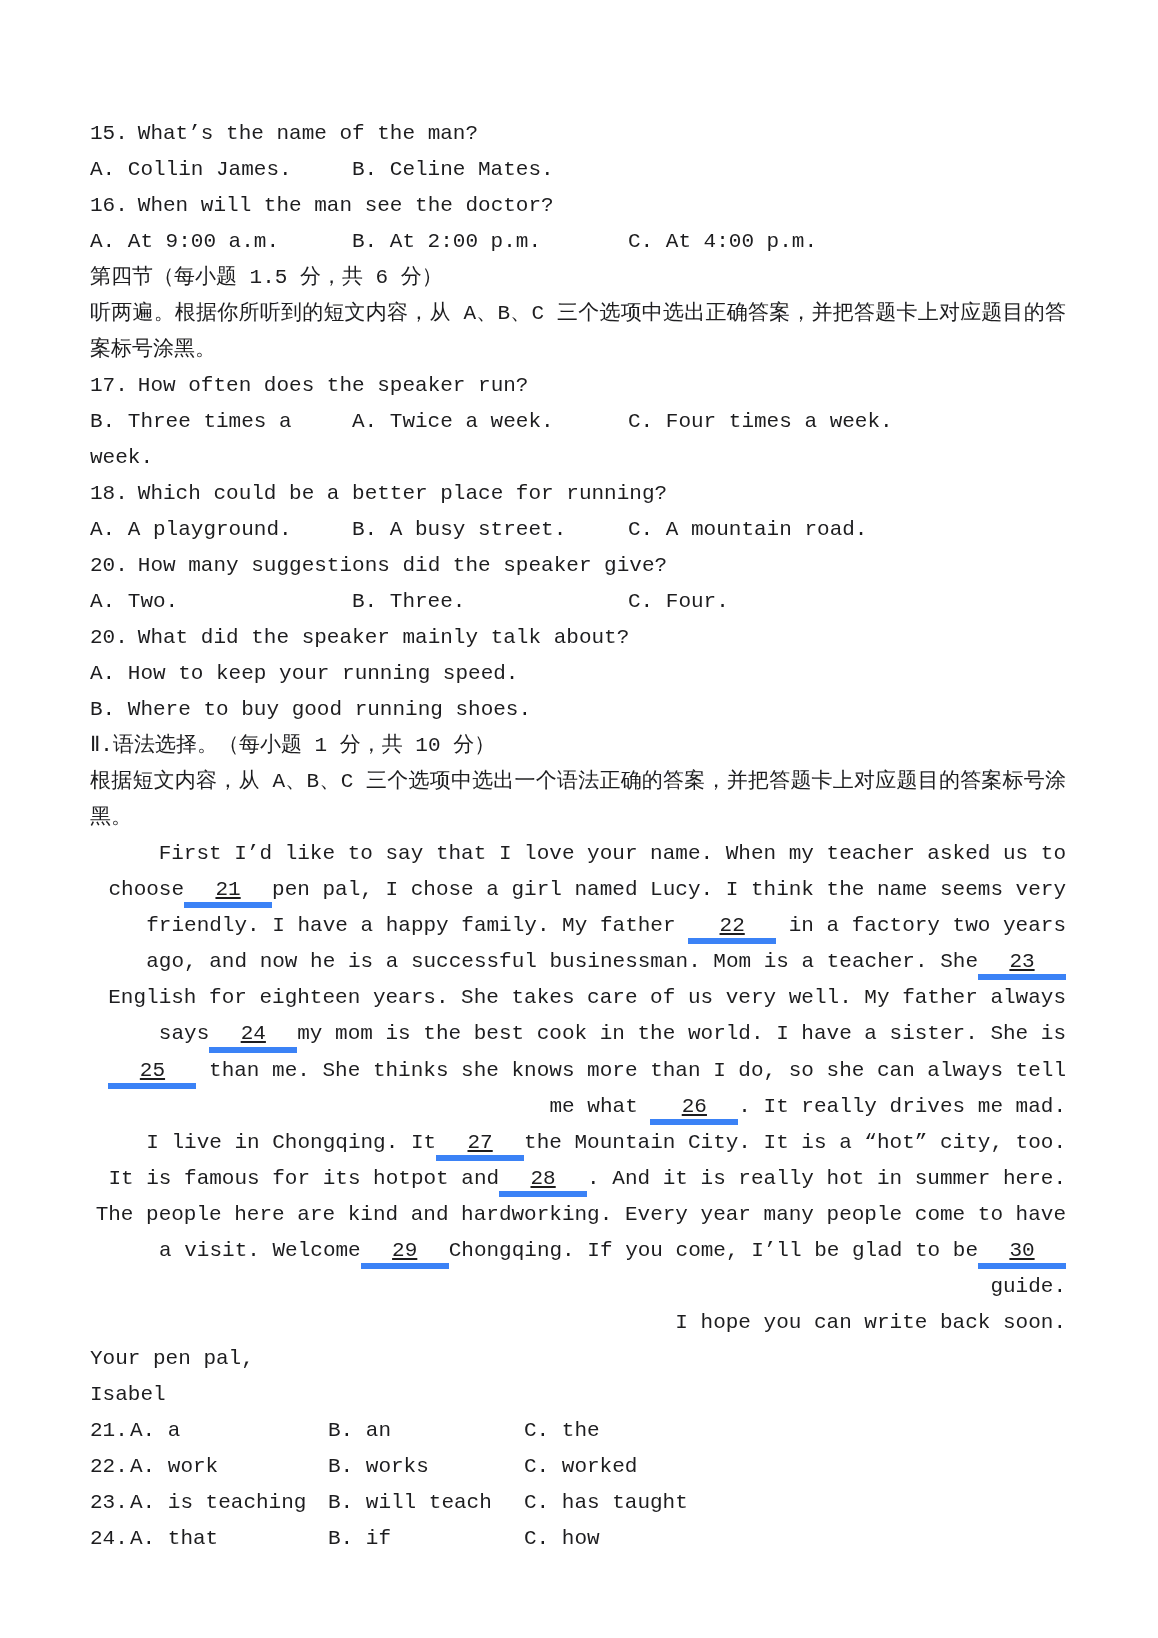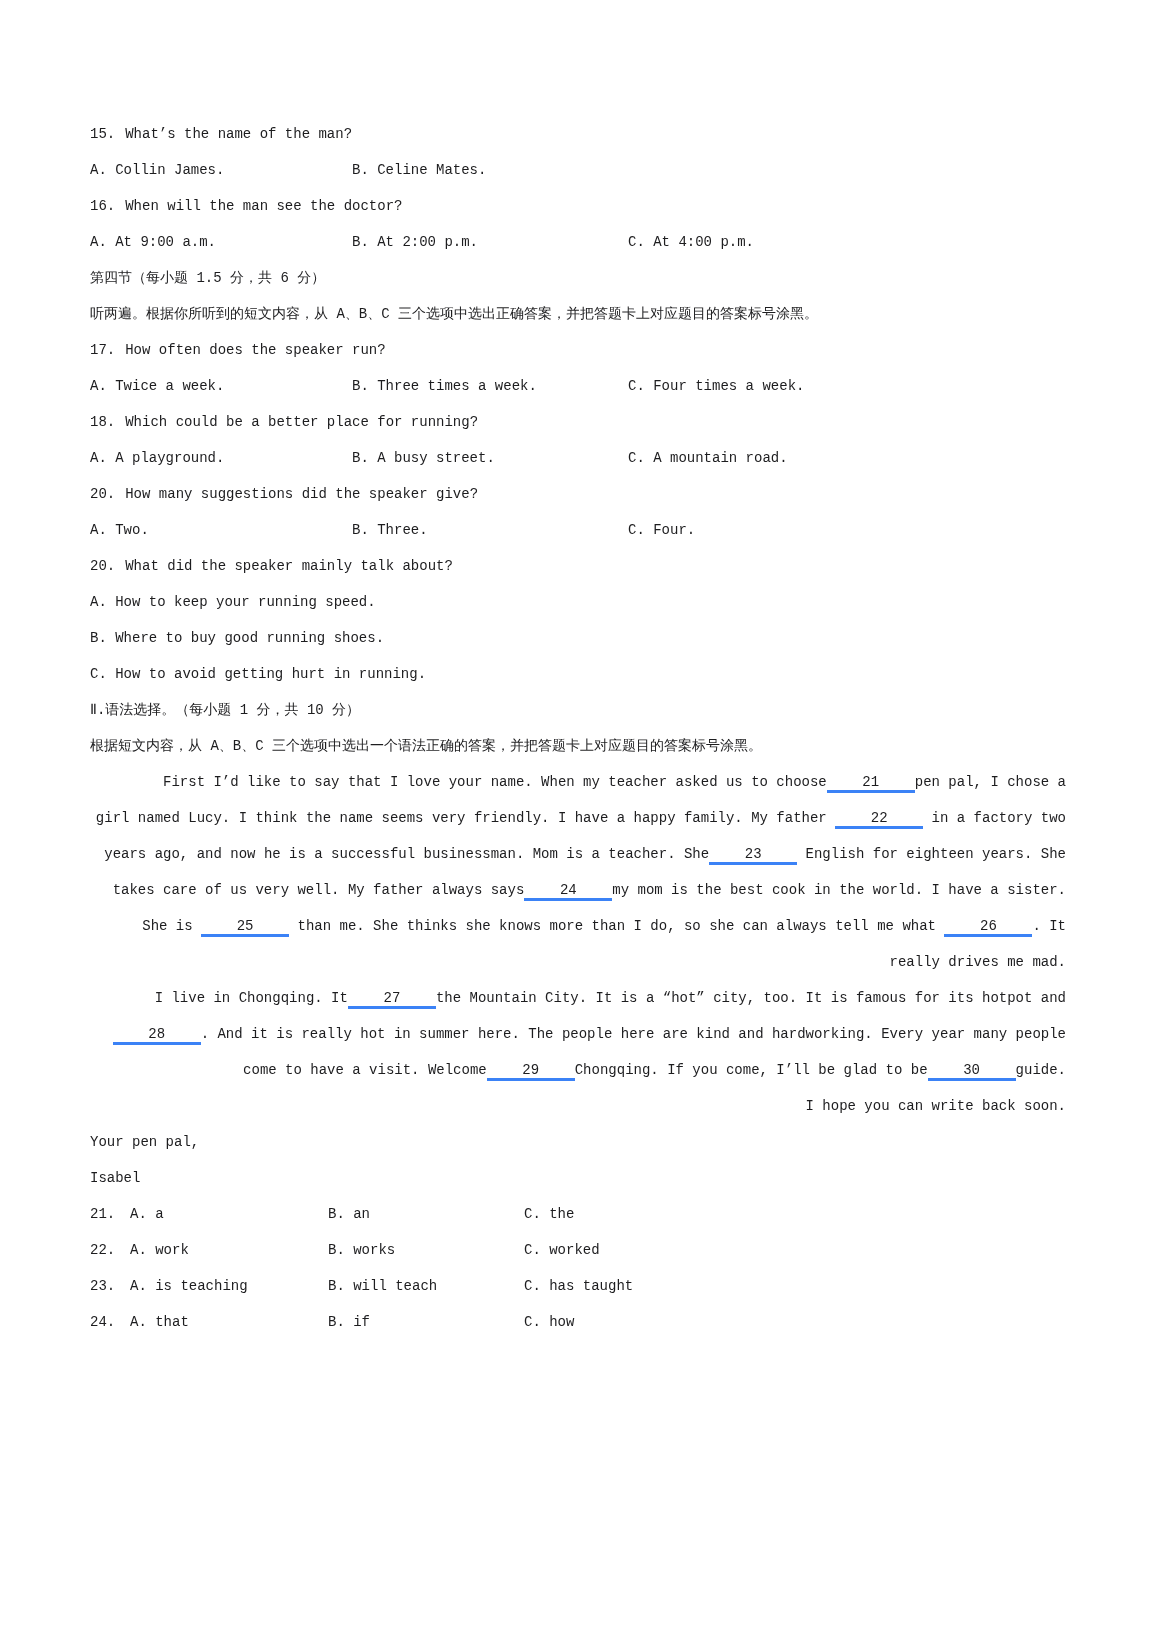--- a/index.html
+++ b/index.html
@@ -5,43 +5,44 @@
   * { margin: 0; padding: 0; box-sizing: border-box; }
   html, body { background: #ffffff; }
   .page {
     position: relative;
     width: 1158px;
     min-height: 1638px;
     margin: 0 auto;
     background: #ffffff;
     padding: 116px 92px 40px 90px;
     font-family: "Liberation Mono", "DejaVu Sans Mono", monospace;
-    font-size: 14px;
+    font-size: 21px;
     line-height: 36px;
     color: #1d1d1f;
   }
   .qline .qnum { margin-right: 10px; }
   .opts3 {
     display: grid;
     grid-template-columns: 262px 276px 1fr;
   }
   .mcq-row {
     display: grid;
     grid-template-columns: 40px 198px 196px 1fr;
   }
   .heading { font-weight: normal; }
   .para { text-align: justify; }
   .indent { text-indent: 2.3em; text-align: right; }
   .blank {
     display: inline-block;
     min-width: 88px;
-    border-bottom: 3px solid #3b82f6;
+    border-bottom: 6px solid #3b82f6;
     text-align: center;
     line-height: 1.15;
     text-indent: 0;
+    text-decoration: underline;
   }
   .signoff { text-align: left; padding-right: 55px; }
 </style>
 </head>
 <body>
 
 <div class="page">
 
   <div class="qline">
     <span class="qnum">15.</span><span>What’s the name of the man?</span>
@@ -60,22 +61,22 @@
     <span>C. At 4:00 p.m.</span>
   </div>
 
   <div class="heading">第四节（每小题 1.5 分，共 6 分）</div>
   <div class="para">听两遍。根据你所听到的短文内容，从 A、B、C 三个选项中选出正确答案，并把答题卡上对应题目的答案标号涂黑。</div>
 
   <div class="qline">
     <span class="qnum">17.</span><span>How often does the speaker run?</span>
   </div>
   <div class="opts3">
+    <span>B. Three times a week.</span>
     <span>A. Twice a week.</span>
-    <span>B. Three times a week.</span>
     <span>C. Four times a week.</span>
   </div>
 
   <div class="qline">
     <span class="qnum">18.</span><span>Which could be a better place for running?</span>
   </div>
   <div class="opts3">
     <span>A. A playground.</span>
     <span>B. A busy street.</span>
     <span>C. A mountain road.</span>
@@ -88,21 +89,20 @@
     <span>A. Two.</span>
     <span>B. Three.</span>
     <span>C. Four.</span>
   </div>
 
   <div class="qline">
     <span class="qnum">20.</span><span>What did the speaker mainly talk about?</span>
   </div>
   <div>A. How to keep your running speed.</div>
   <div>B. Where to buy good running shoes.</div>
-  <div>C. How to avoid getting hurt in running.</div>
 
   <div class="heading">Ⅱ.语法选择。（每小题 1 分，共 10 分）</div>
   <div class="para">根据短文内容，从 A、B、C 三个选项中选出一个语法正确的答案，并把答题卡上对应题目的答案标号涂黑。</div>
 
   <div class="para indent">First I’d like to say that I love your name. When my teacher asked us to choose<span class="blank">21</span>pen pal, I chose a girl named Lucy. I think the name seems very friendly. I have a happy family. My father <span class="blank">22</span> in a factory two years ago, and now he is a successful businessman. Mom is a teacher. She<span class="blank">23</span> English for eighteen years. She takes care of us very well. My father always says<span class="blank">24</span>my mom is the best cook in the world. I have a sister. She is <span class="blank">25</span> than me. She thinks she knows more than I do, so she can always tell me what <span class="blank">26</span>. It really drives me mad.</div>
   <div class="para indent">I live in Chongqing. It<span class="blank">27</span>the Mountain City. It is a “hot” city, too. It is famous for its hotpot and<span class="blank">28</span>. And it is really hot in summer here. The people here are kind and hardworking. Every year many people come to have a visit. Welcome<span class="blank">29</span>Chongqing. If you come, I’ll be glad to be<span class="blank">30</span>guide.</div>
   <div class="indent">I hope you can write back soon.</div>
   <div class="signoff">Your pen pal,</div>
   <div class="signoff">Isabel</div>
 

